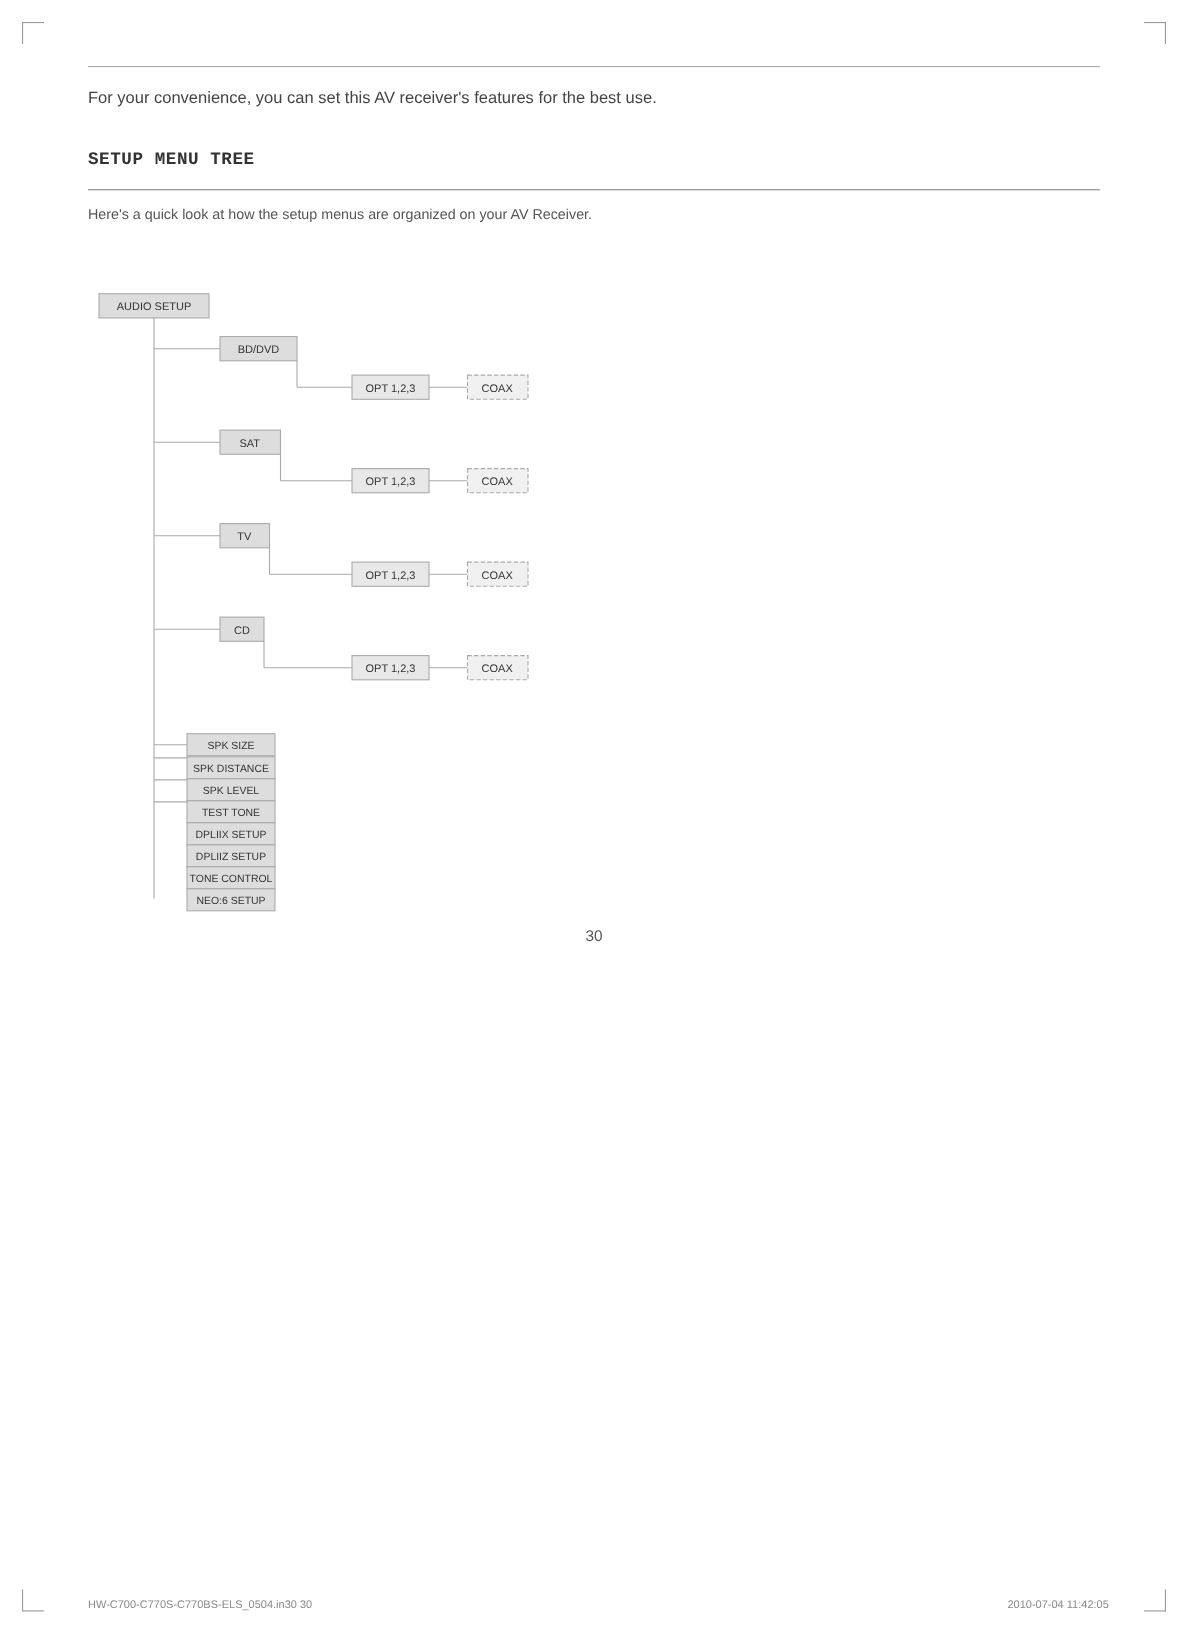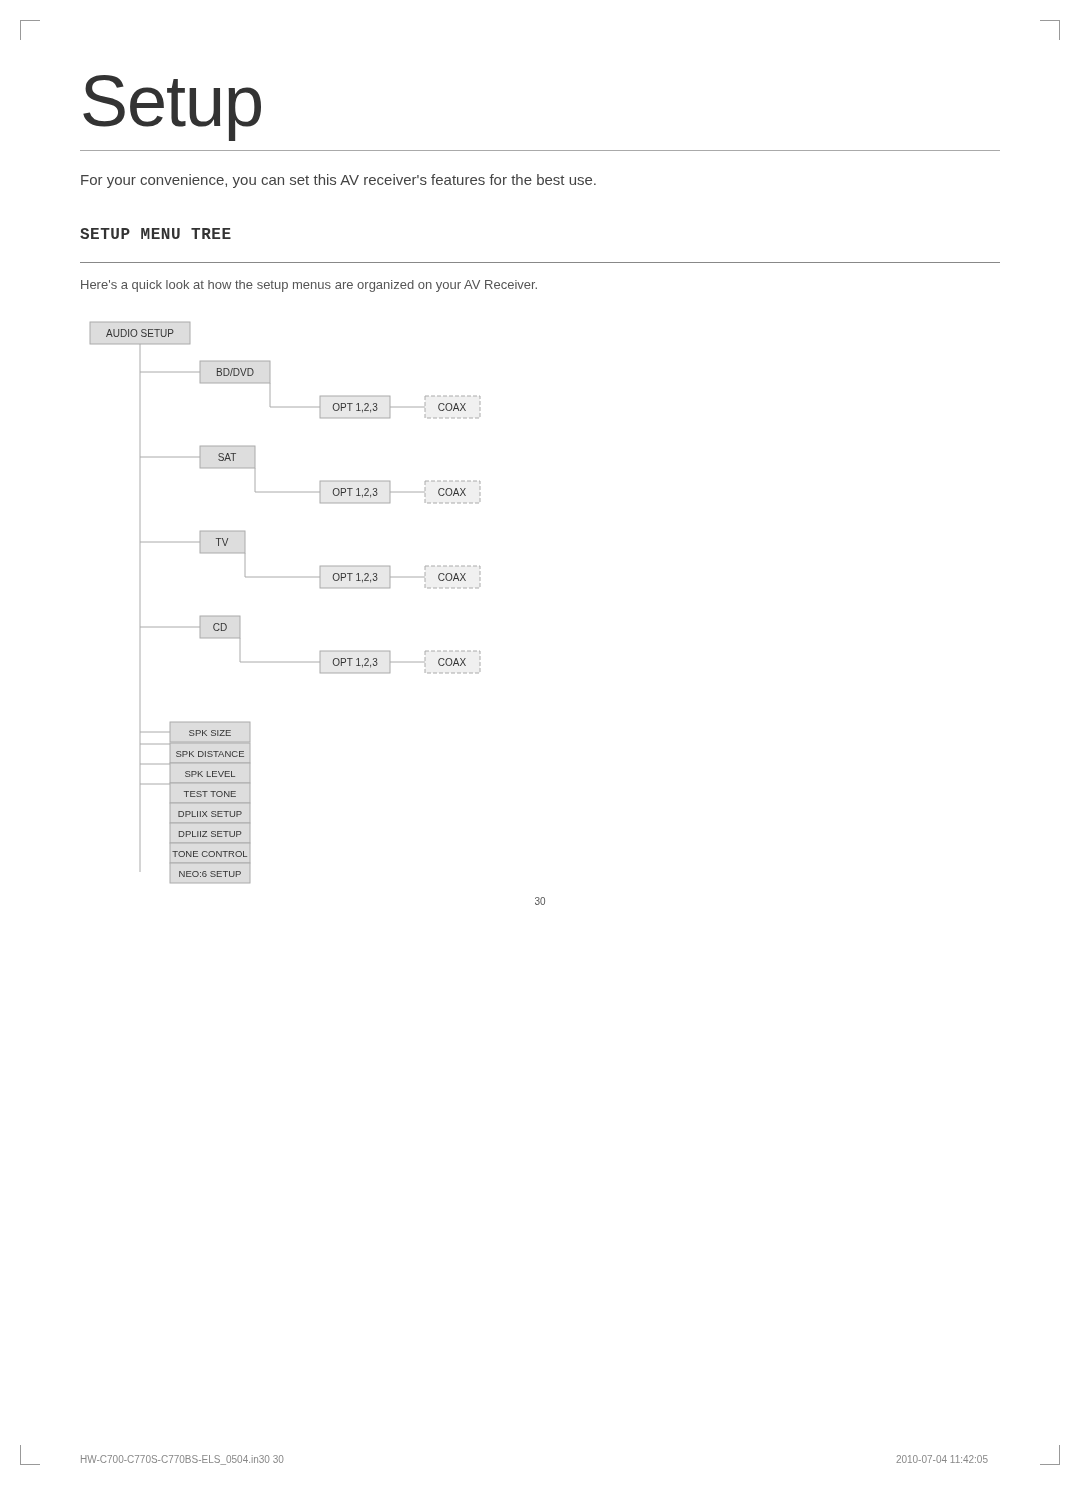--- a/index.html
+++ b/index.html
@@ -62,29 +62,29 @@
       border-bottom: 1px solid #888;
       padding-bottom: 18px;
       margin-bottom: 14px;
       letter-spacing: 0.5px;
       font-family: Liberation Mono, monospace;
     }
 
     .section-desc {
       font-size: 13px;
       color: #555;
-      margin-bottom: 20px;
+      margin-bottom: 55px;
     }
 
     
     .footer {
       position: absolute;
       bottom: 20px;
       left: 80px;
-      right: 92px;
+      right: 72px;
       display: flex;
       justify-content: space-between;
       align-items: flex-end;
       font-size: 10px;
       color: #888;
     }
 
     
     .tree-svg-container {
       position: relative;
@@ -96,21 +96,20 @@
 </head>
 <body>
 
 <div class="page">
 
   <div class="corner-mark corner-tl"></div>
   <div class="corner-mark corner-tr"></div>
   <div class="corner-mark corner-bl"></div>
   <div class="corner-mark corner-br"></div>
 
-  <h1 class="page-title">Setup</h1>
   <hr class="title-underline">
 
   <p class="subtitle">For your convenience, you can set this AV receiver's features for the best use.</p>
 
   <h2 class="section-heading">SETUP MENU TREE</h2>
 
   <p class="section-desc">Here's a quick look at how the setup menus are organized on your AV Receiver.</p>
 
   <div class="tree-svg-container">
     <svg width="600" height="620">
@@ -211,19 +210,19 @@
 
       <rect x="90" y="551" width="80" height="20" fill="#ddd" stroke="#aaa" stroke-width="1"></rect>
       <text x="130" y="565" text-anchor="middle" font-size="9.5" fill="#333" font-family="Arial">NEO:6 SETUP</text>
     </svg>
   </div>
 
   <div style="margin-left: 100px; margin-top: -100px;">
     <div id="bottom-items-container"></div>
   </div>
 
-  <div style="text-align:center; margin-top: 60px; font-size: 10px; color: #555;">30</div>
+  <div style="text-align:center; margin-top: 60px; font-size: 14px; color: #555;">30</div>
 
   <div class="footer">
     <span>HW-C700-C770S-C770BS-ELS_0504.in30  30</span>
     <span>2010-07-04   11:42:05</span>
   </div>
 </div>
 
 </body></html>

